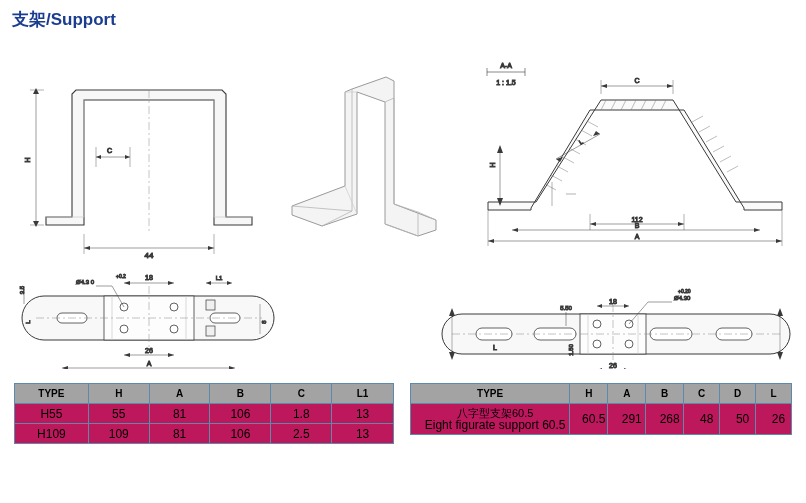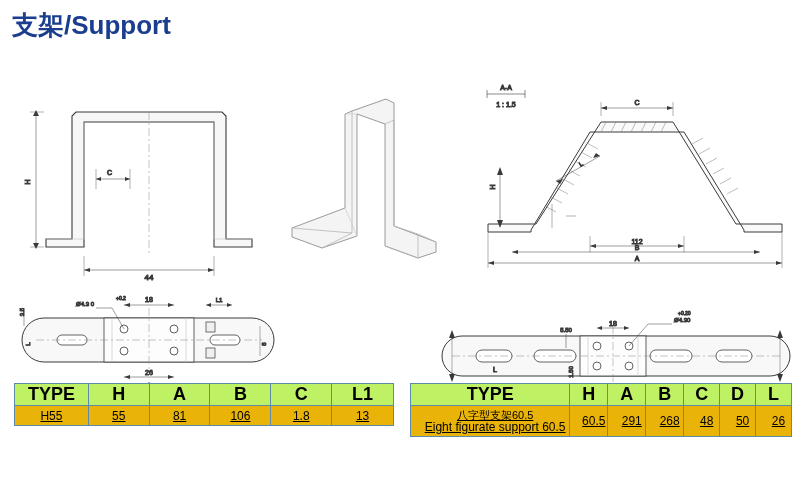--- a/index.html
+++ b/index.html
@@ -17,31 +17,31 @@
   .page {
     position: relative;
     width: 806px;
     height: 503px;
   }
   
   .title {
     position: absolute;
     left: 12px;
     top: 8px;
-    font-size: 26px;
+    font-size: 17px;
     font-weight: bold;
     color: #1b3d8f;
     letter-spacing: 0px;
     white-space: nowrap;
   }
   
   .draw-area {
     position: absolute;
     left: 0;
-    top: 56px;
+    top: 34px;
     width: 730px;
     height: 335px;
   }
   .draw-area svg {
     display: block;
   }
   
   .tbl {
     position: absolute;
     border-collapse: collapse;
@@ -49,30 +49,29 @@
     color: #000;
   }
   .tbl td, .tbl th {
     border: 1px solid #5d8aa8;
     text-align: center;
     vertical-align: middle;
     font-weight: normal;
     padding: 0;
   }
   .tbl thead th {
-    background: #bef264;
+    background: #a3a3a3;
     font-weight: bold;
     height: 19px;
-    font-size: 18px;
+    font-size: 10px;
   }
   .tbl tbody td {
     height: 19px;
     font-size: 12px;
-    background: #eab308;
-    text-decoration: underline;
+    background: #be185d;
   }
   #table-left {
     left: 14px;
     top: 383px;
     width: 380px;
   }
   #table-right {
     left: 410px;
     top: 383px;
     width: 382px;
@@ -346,20 +345,28 @@
         <th>L1</th>
       </tr>
     </thead>
     <tbody>
       <tr>
         <td>H55</td>
         <td>55</td>
         <td>81</td>
         <td>106</td>
         <td>1.8</td>
+        <td>13</td>
+      </tr>
+      <tr>
+        <td>H109</td>
+        <td>109</td>
+        <td>81</td>
+        <td>106</td>
+        <td>2.5</td>
         <td>13</td>
       </tr>
     </tbody>
   </table>
 
   <table class="tbl" id="table-right">
     <colgroup>
       <col style="width:160px">
         <col style="width:38px">
         <col style="width:38px">

